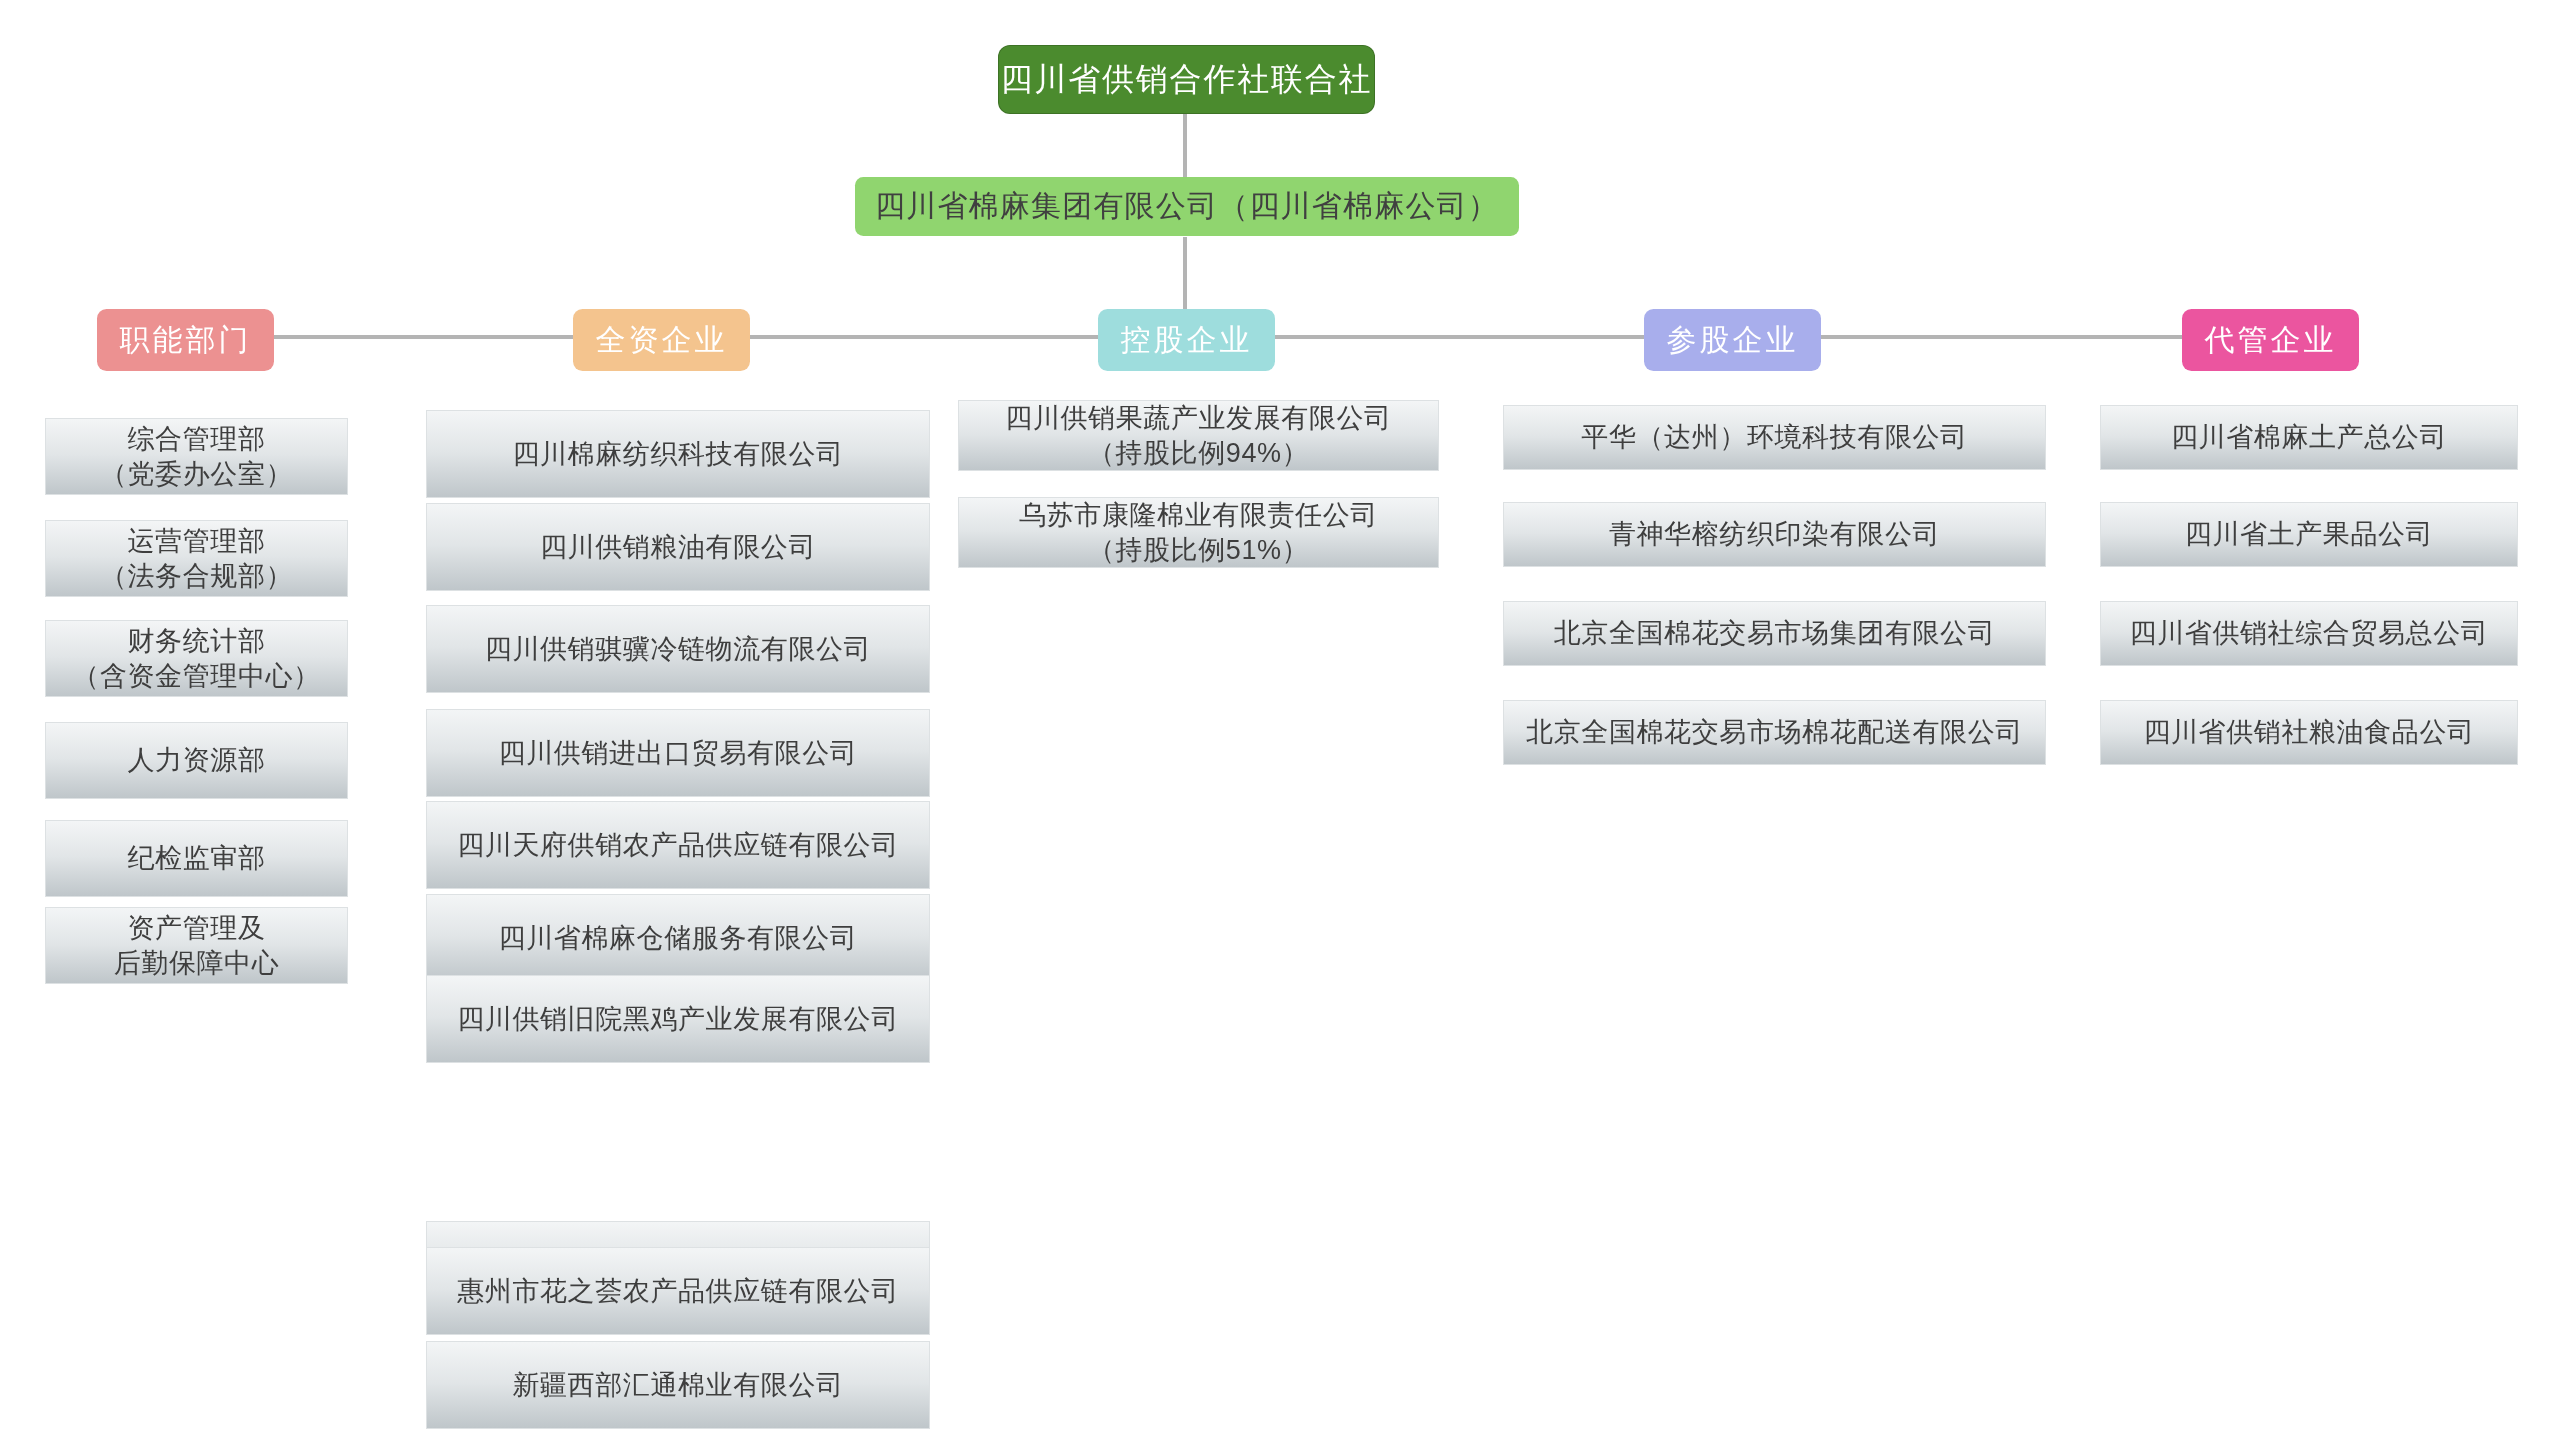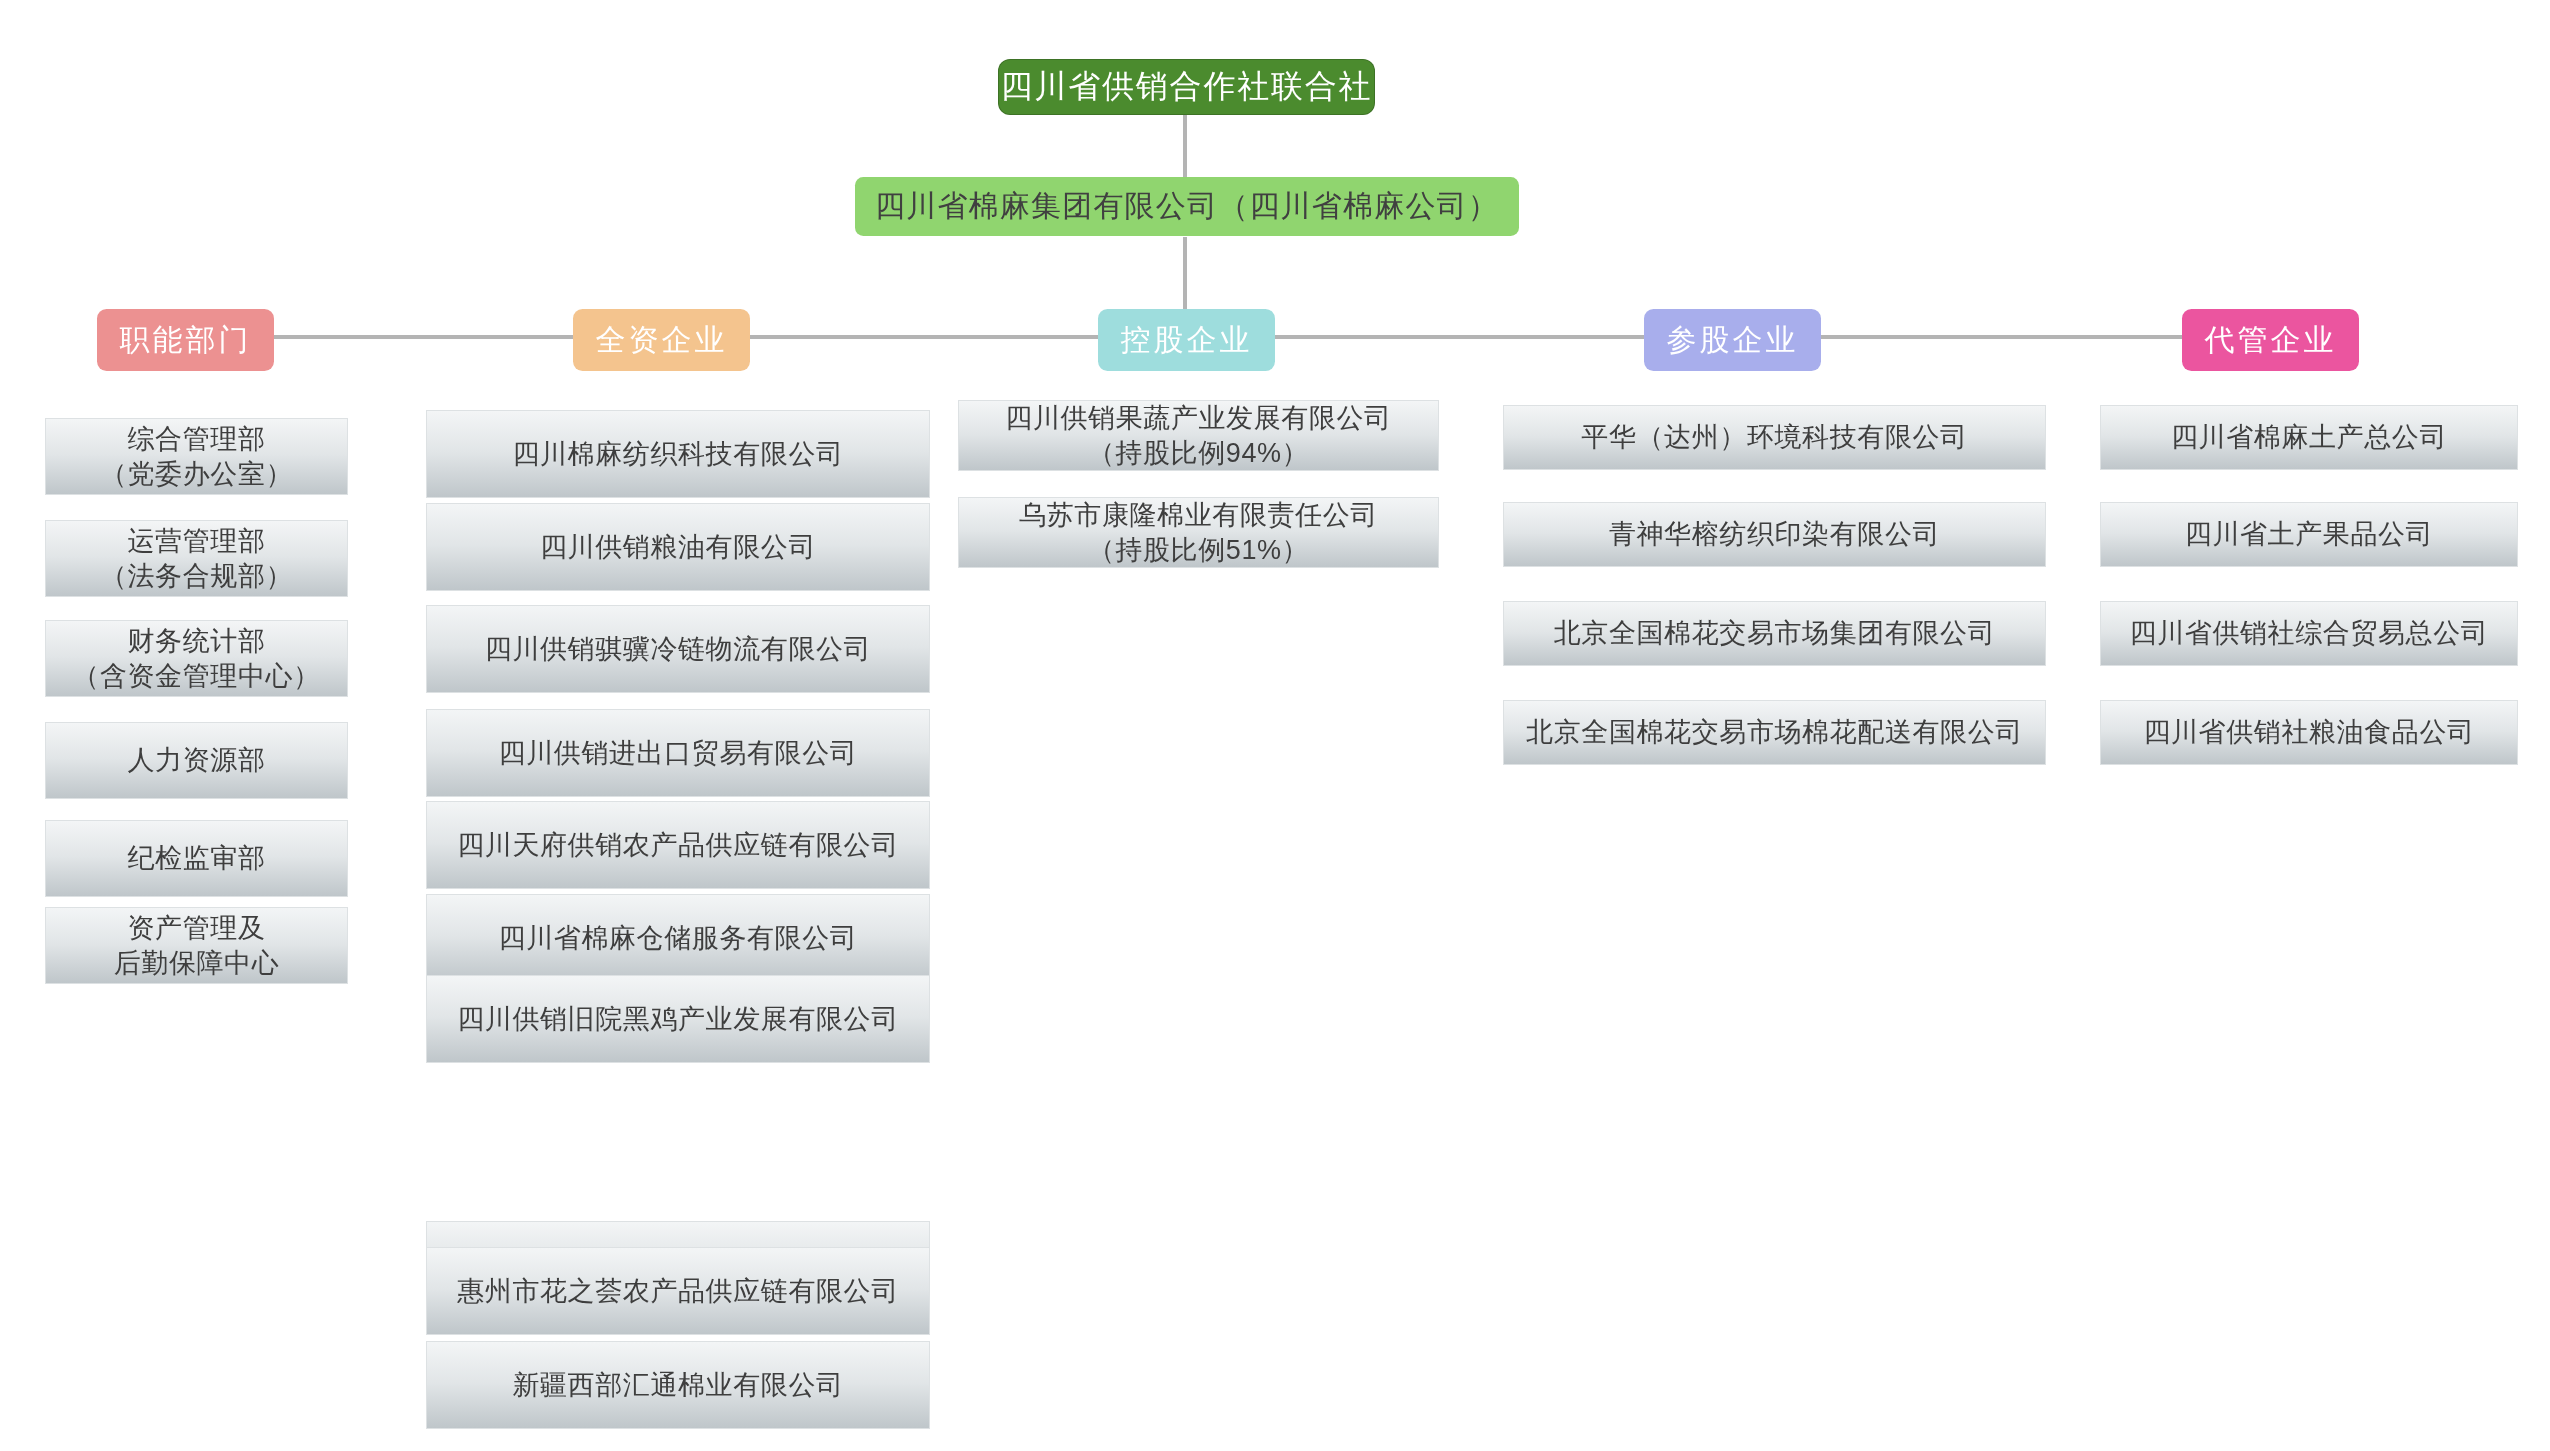--- a/index.html
+++ b/index.html
@@ -71,21 +71,21 @@
 </style>
 </head>
 <body>
 
 <div class="canvas">
 
   <div class="conn v" style="left: 1183px; top: 114px; height: 64px; background: rgb(180, 180, 180);"></div>
   <div class="conn v" style="left: 1183px; top: 237px; height: 72px; background: rgb(180, 180, 180);"></div>
   <div class="conn h" style="left: 186px; top: 335px; width: 2085px; background: rgb(180, 180, 180);"></div>
 
-  <div class="node root-box" style="left: 998px; top: 59px; width: 377px; height: 56px; background: rgb(75, 139, 46);">四川省供销合作社联合社</div>
+  <div class="node root-box" style="left: 998px; top: 45px; width: 377px; height: 69px; background: rgb(75, 139, 46);">四川省供销合作社联合社</div>
 
   <div class="node group-box" style="left: 855px; top: 177px; width: 664px; height: 59px; background: rgb(144, 213, 111);">四川省棉麻集团有限公司（四川省棉麻公司）</div>
 
   <div class="node cat-box cat" style="left: 97px; background: rgb(236, 145, 145);">职能部门</div>
   <div class="node cat-box cat" style="left: 573px; background: rgb(244, 196, 142);">全资企业</div>
   <div class="node cat-box cat" style="left: 1098px; background: rgb(158, 221, 221);">控股企业</div>
   <div class="node cat-box cat" style="left: 1644px; background: rgb(168, 174, 236);">参股企业</div>
   <div class="node cat-box cat" style="left: 2182px; background: rgb(235, 85, 159);">代管企业</div>
 
   <div class="item c0" style="top:418px;">综合管理部

